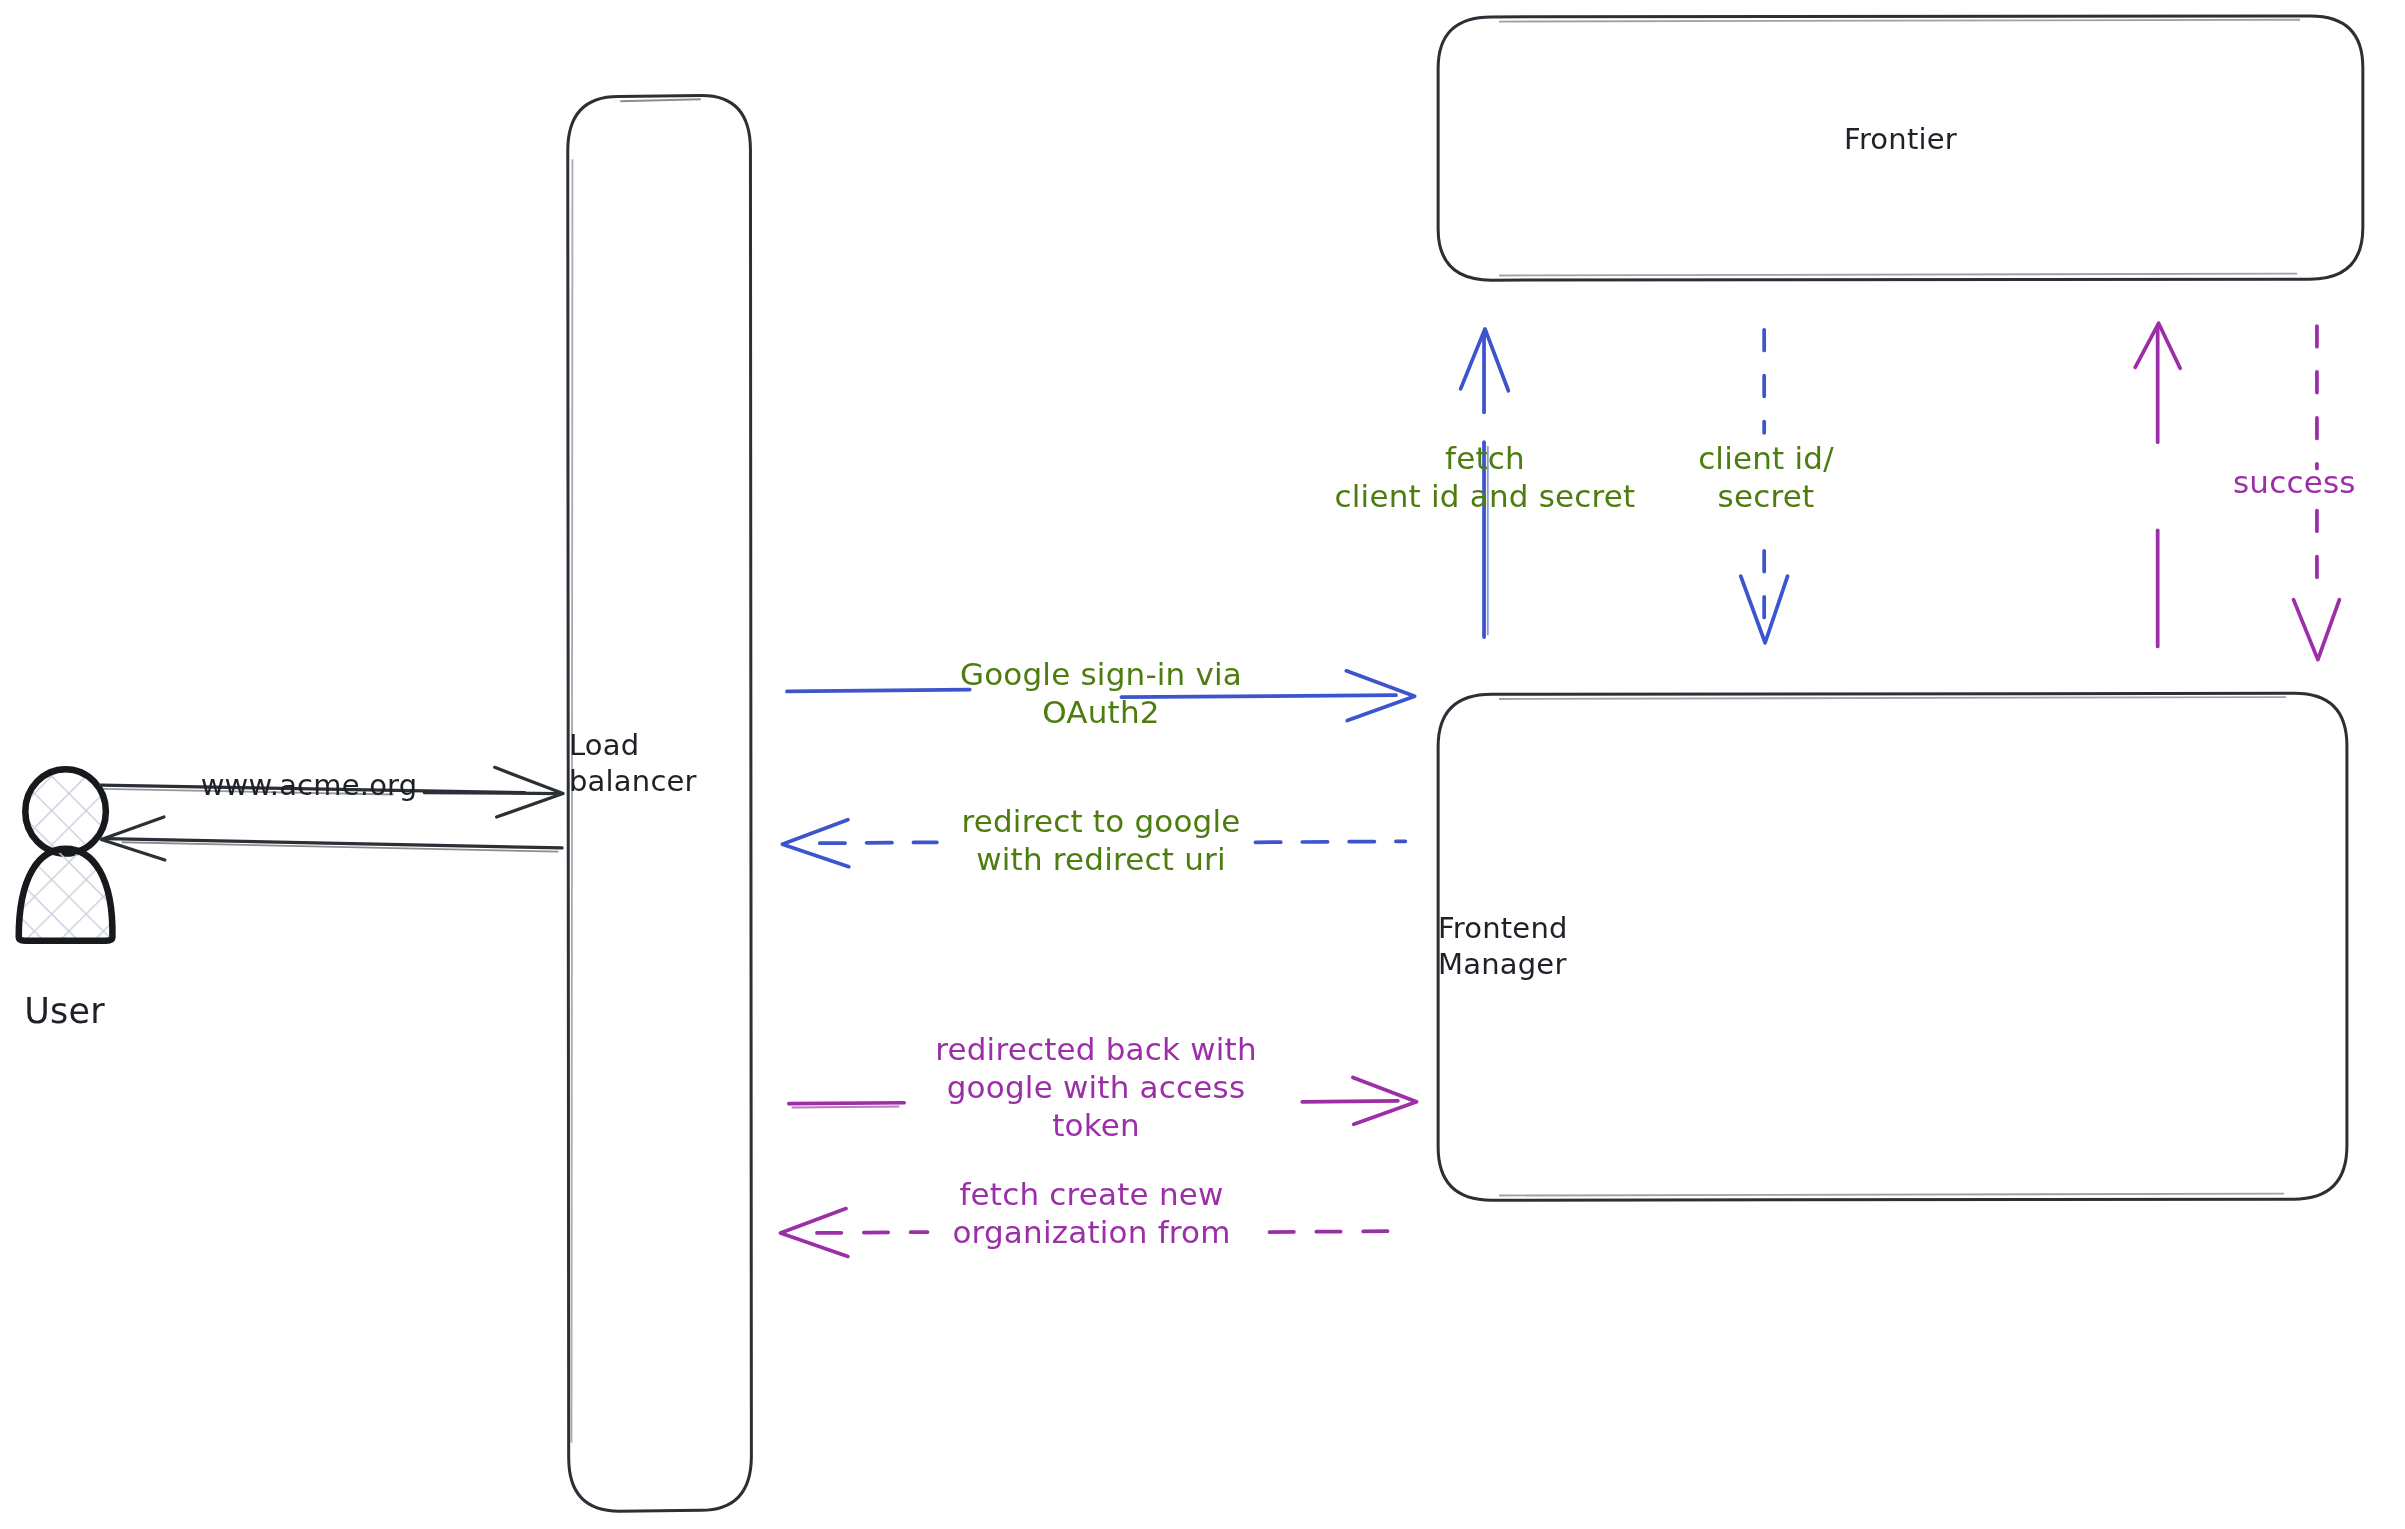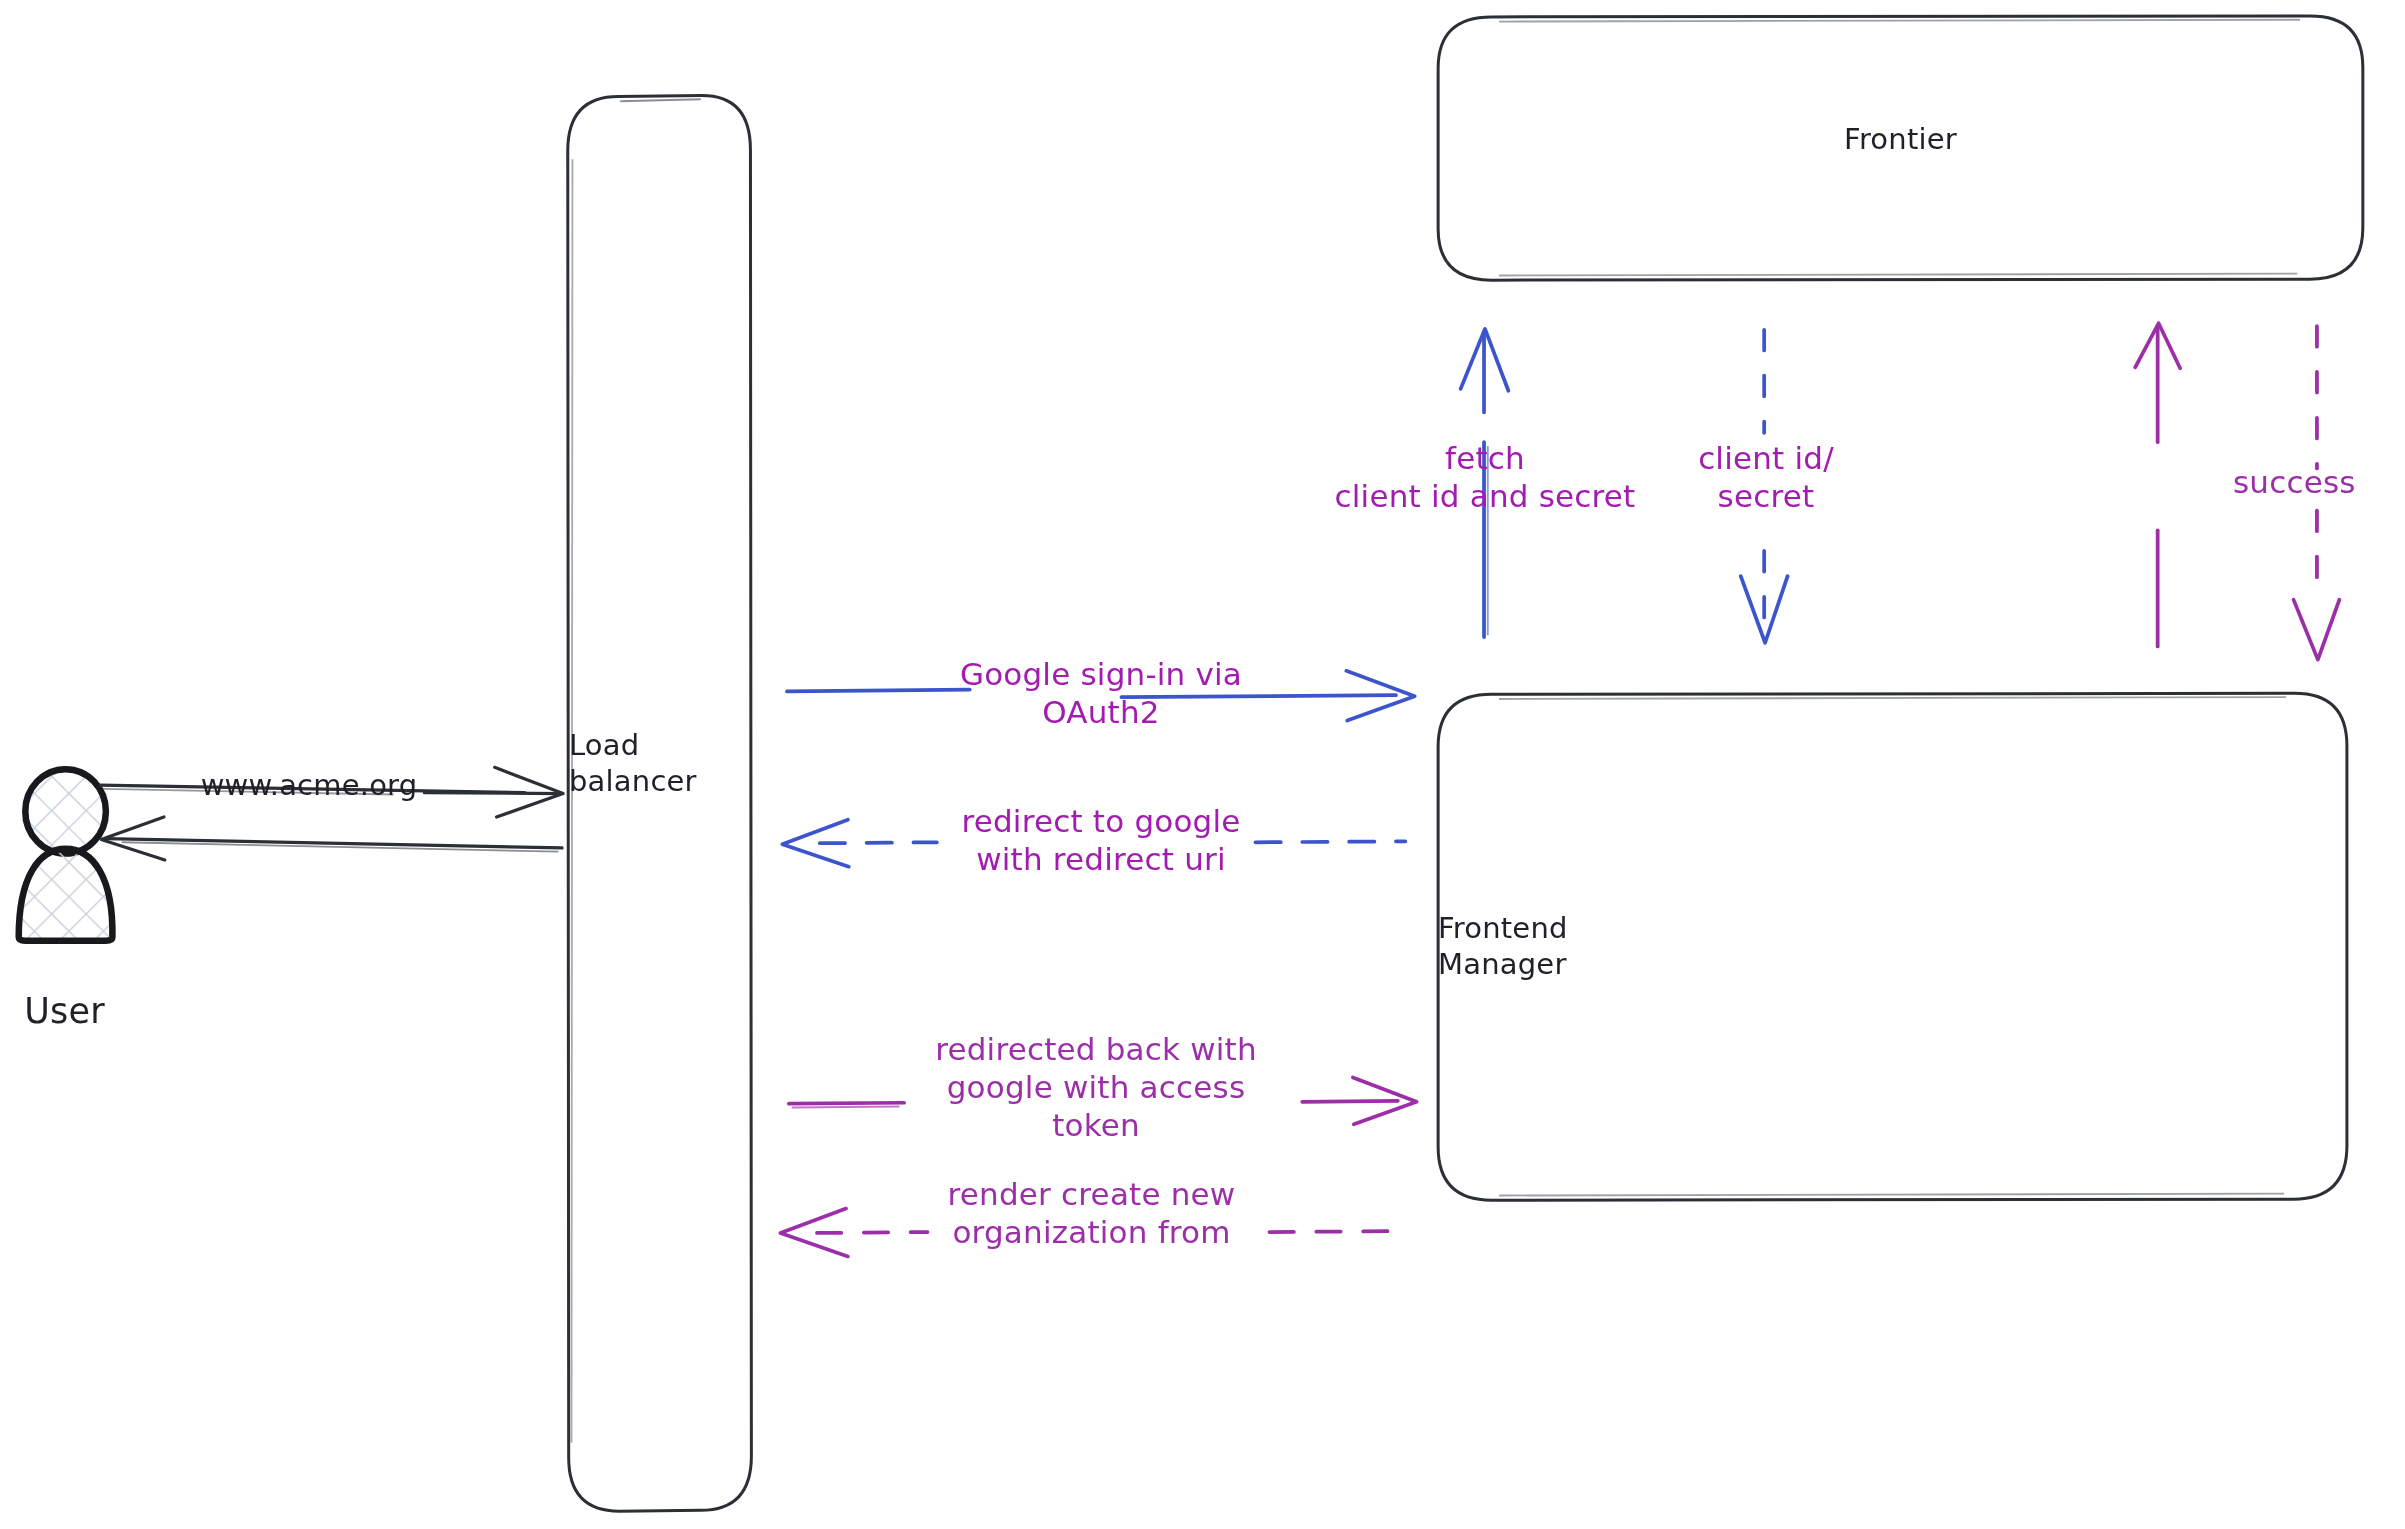--- a/index.html
+++ b/index.html
@@ -18,21 +18,21 @@
     font-family:"DejaVu Sans", sans-serif;
     white-space:pre;
     line-height:1.22;
     text-align:center;
     letter-spacing:0.2px;
   }
   .node-label{
     color:#1e2127;
     font-size:29px;
   }
-  .blue{color:#a21caf;font-size:31px;}
+  .blue{color:#4d7c0f;font-size:31px;}
   .purple{color:#9c2fa8;font-size:31px;}
   .black{color:#1e2127;font-size:28px;}
 
   .node-box{
     position:absolute;
     display:flex;
     align-items:flex-start;
     justify-content:center;
     pointer-events:none;
   }
@@ -171,21 +171,21 @@
     <div class="lbl blue" style="position:static;">with redirect uri</div>
   </div>
 
   <div style="position:absolute;left:885px;top:1031px;width:422px;">
     <div class="lbl purple" style="position:static;">redirected back with</div>
     <div class="lbl purple" style="position:static;">google with access</div>
     <div class="lbl purple" style="position:static;">token</div>
   </div>
 
   <div style="position:absolute;left:890px;top:1176px;width:403px;">
-    <div class="lbl purple" style="position:static;">render create new</div>
+    <div class="lbl purple" style="position:static;">fetch create new</div>
     <div class="lbl purple" style="position:static;">organization from</div>
   </div>
 
   <div style="position:absolute;left:1293px;top:440px;width:384px;">
     <div class="lbl blue" style="position:static;">fetch</div>
     <div class="lbl blue" style="position:static;">client id and secret</div>
   </div>
 
   <div style="position:absolute;left:1649px;top:440px;width:234px;">
     <div class="lbl blue" style="position:static;">client id/</div>

